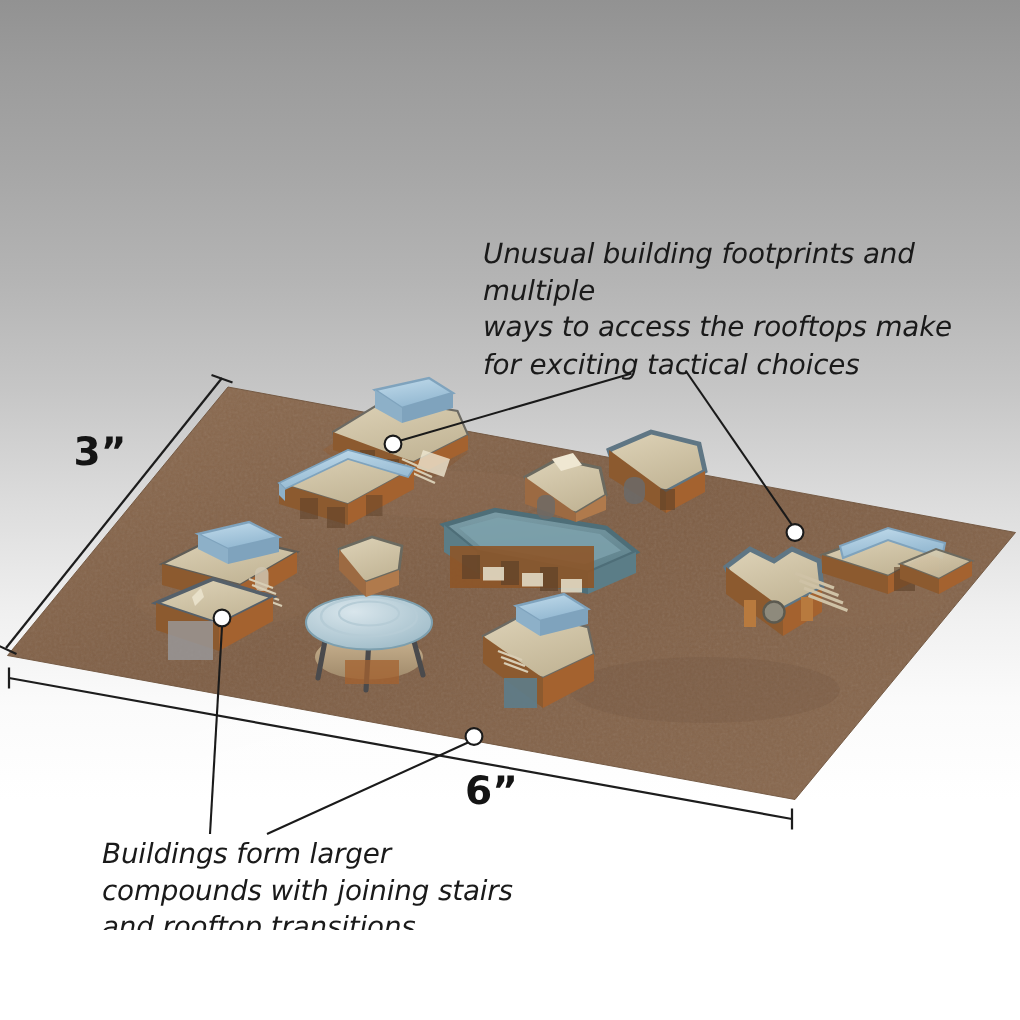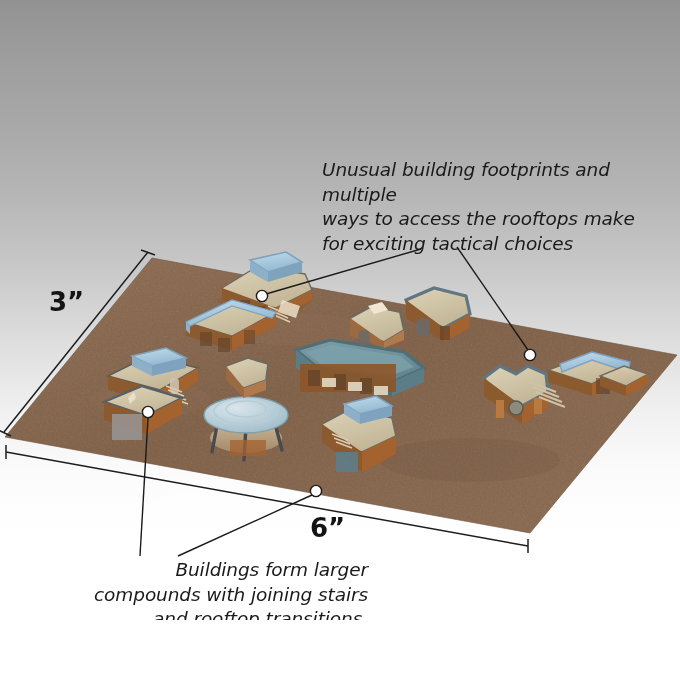--- a/index.html
+++ b/index.html
@@ -34,21 +34,21 @@
   .callout{
     position:absolute;
     font-family:"DejaVu Sans",sans-serif;
     font-style:italic;
     color:#1a1a1a;
     line-height:1.33;
     letter-spacing:-0.1px;
     white-space:pre-line;
   }
   #callout-top{left:322px;top:158px;font-size:18.5px;width:360px;}
-  #callout-bottom{left:68px;top:558px;font-size:18.5px;width:300px;text-align:right;}
+  #callout-bottom{left:68px;top:558px;font-size:18.5px;width:300px;}
 
   .dim-label{
     position:absolute;
     font-family:"DejaVu Sans",sans-serif;
     font-weight:bold;
     font-size:26px;
     color:#141414;
     letter-spacing:0px;
   }
   #dim-h{left:310px;top:513px;}

